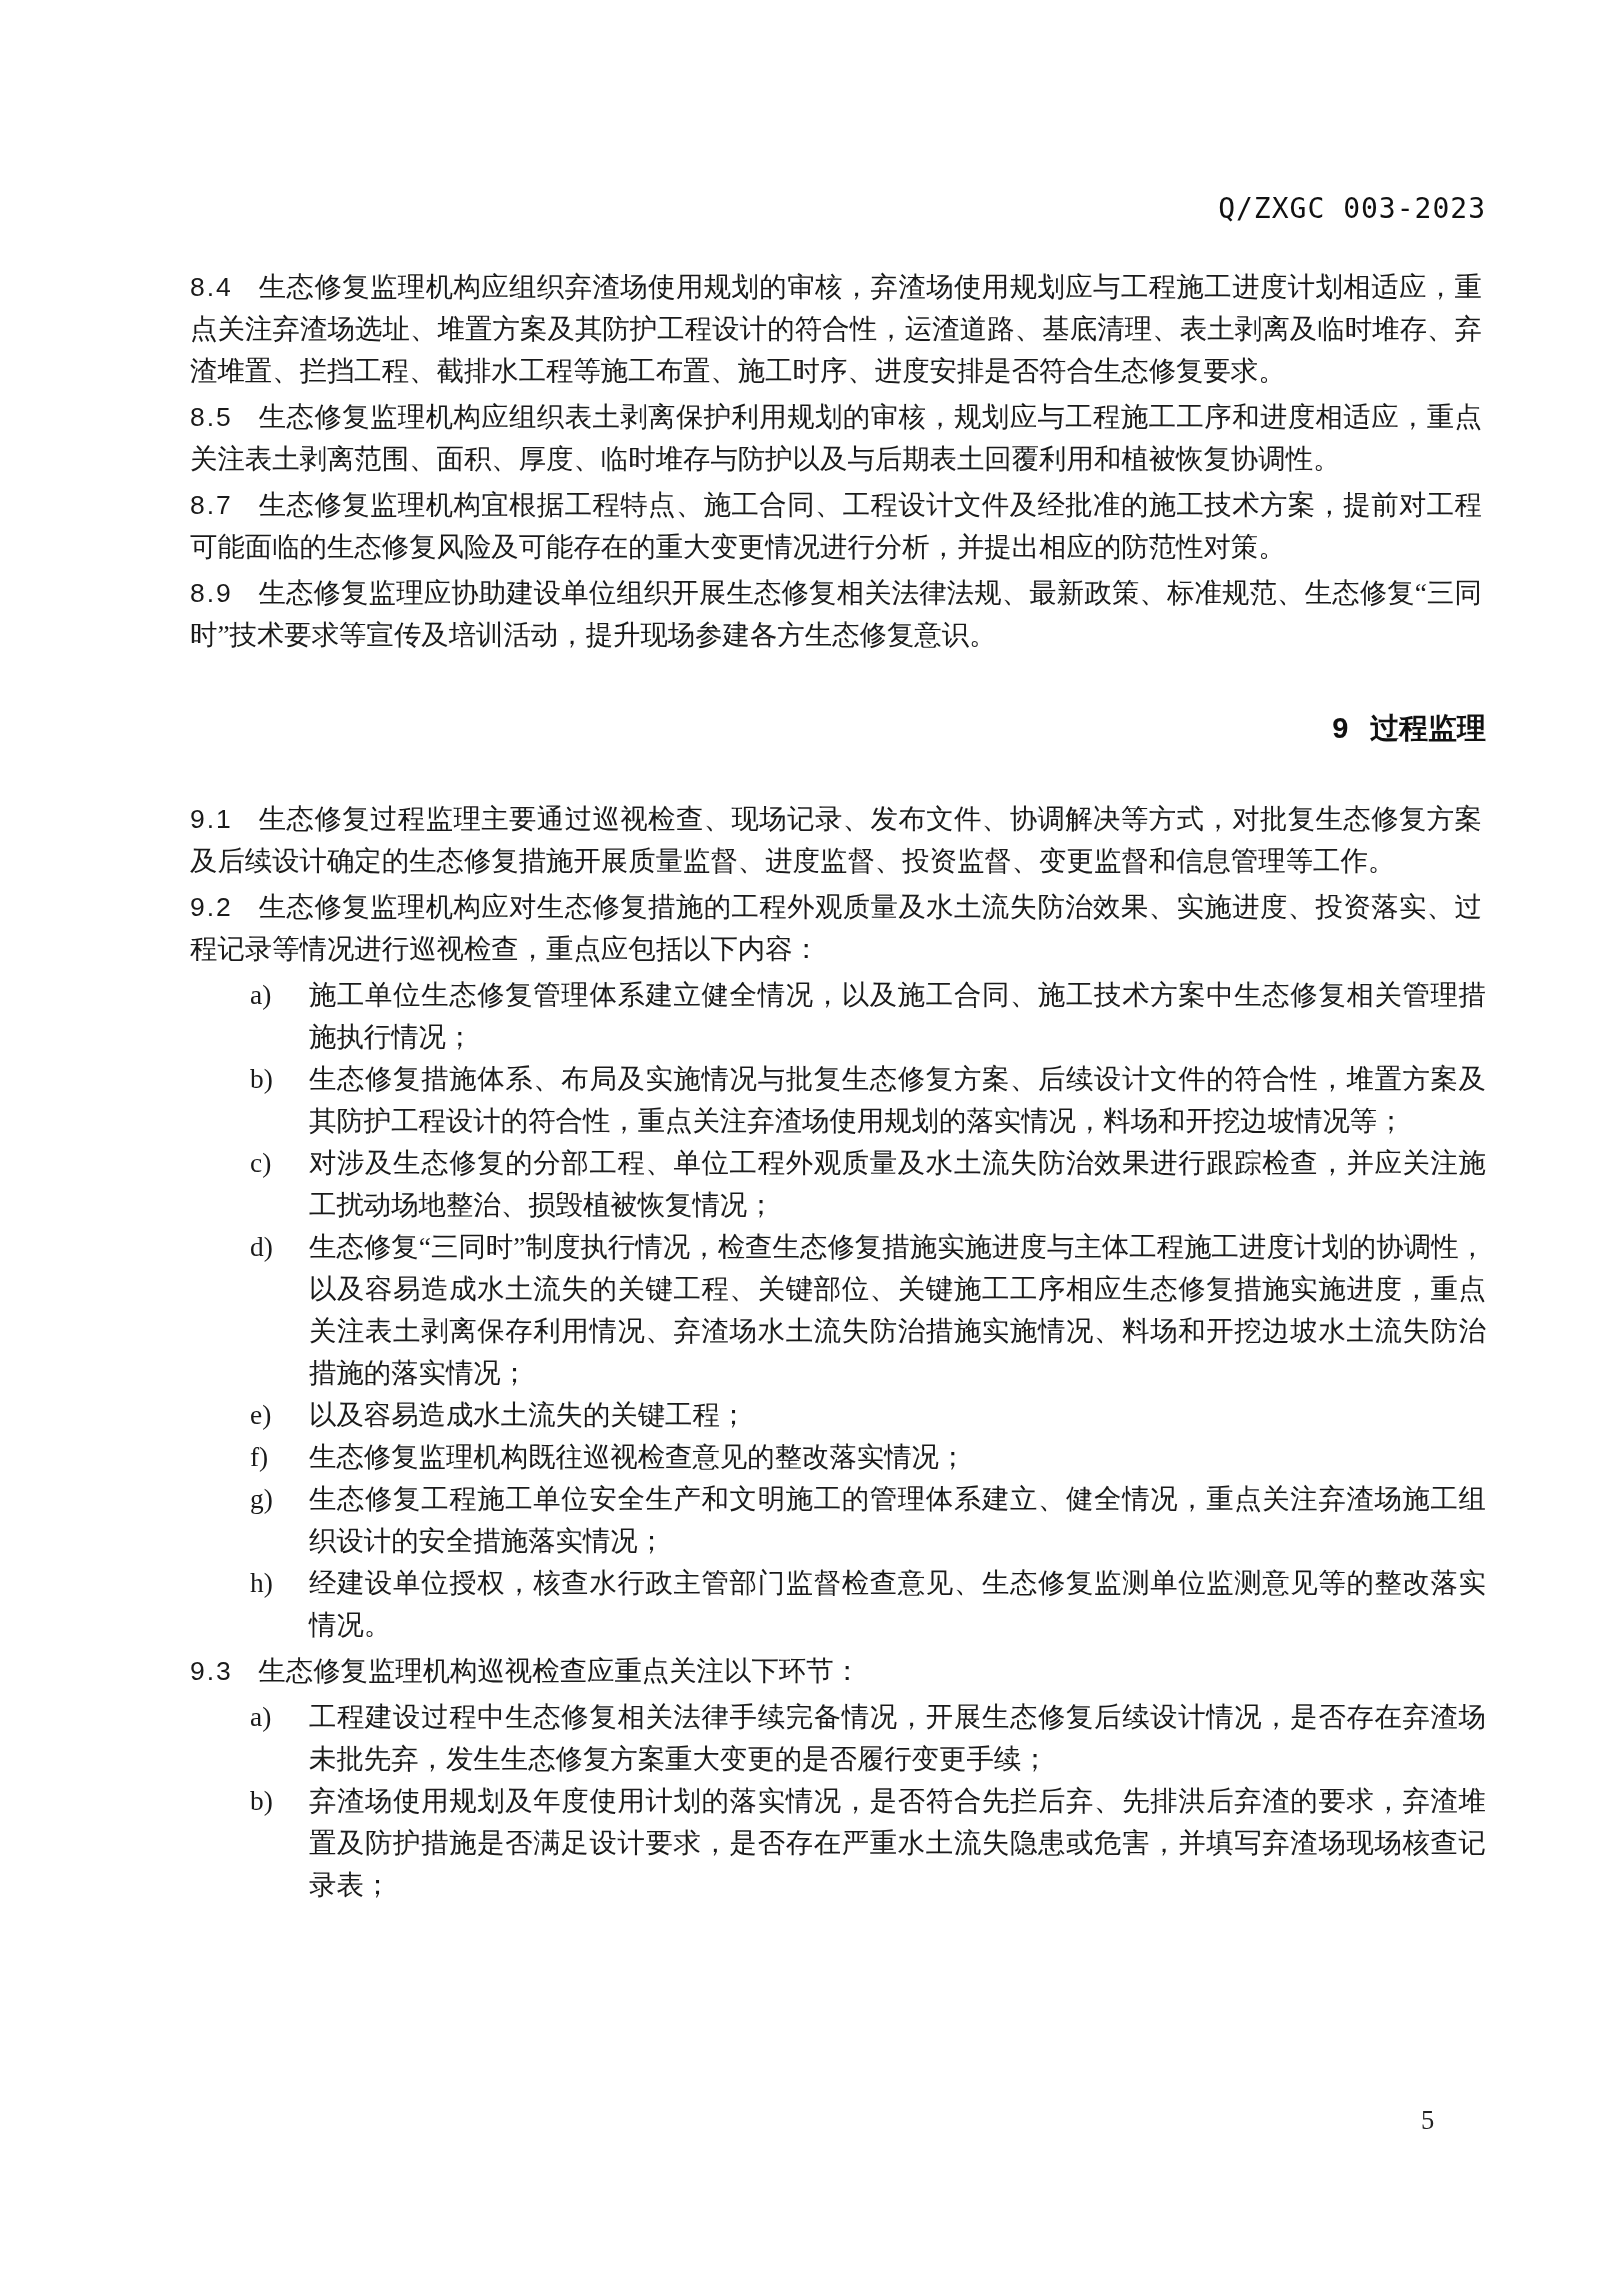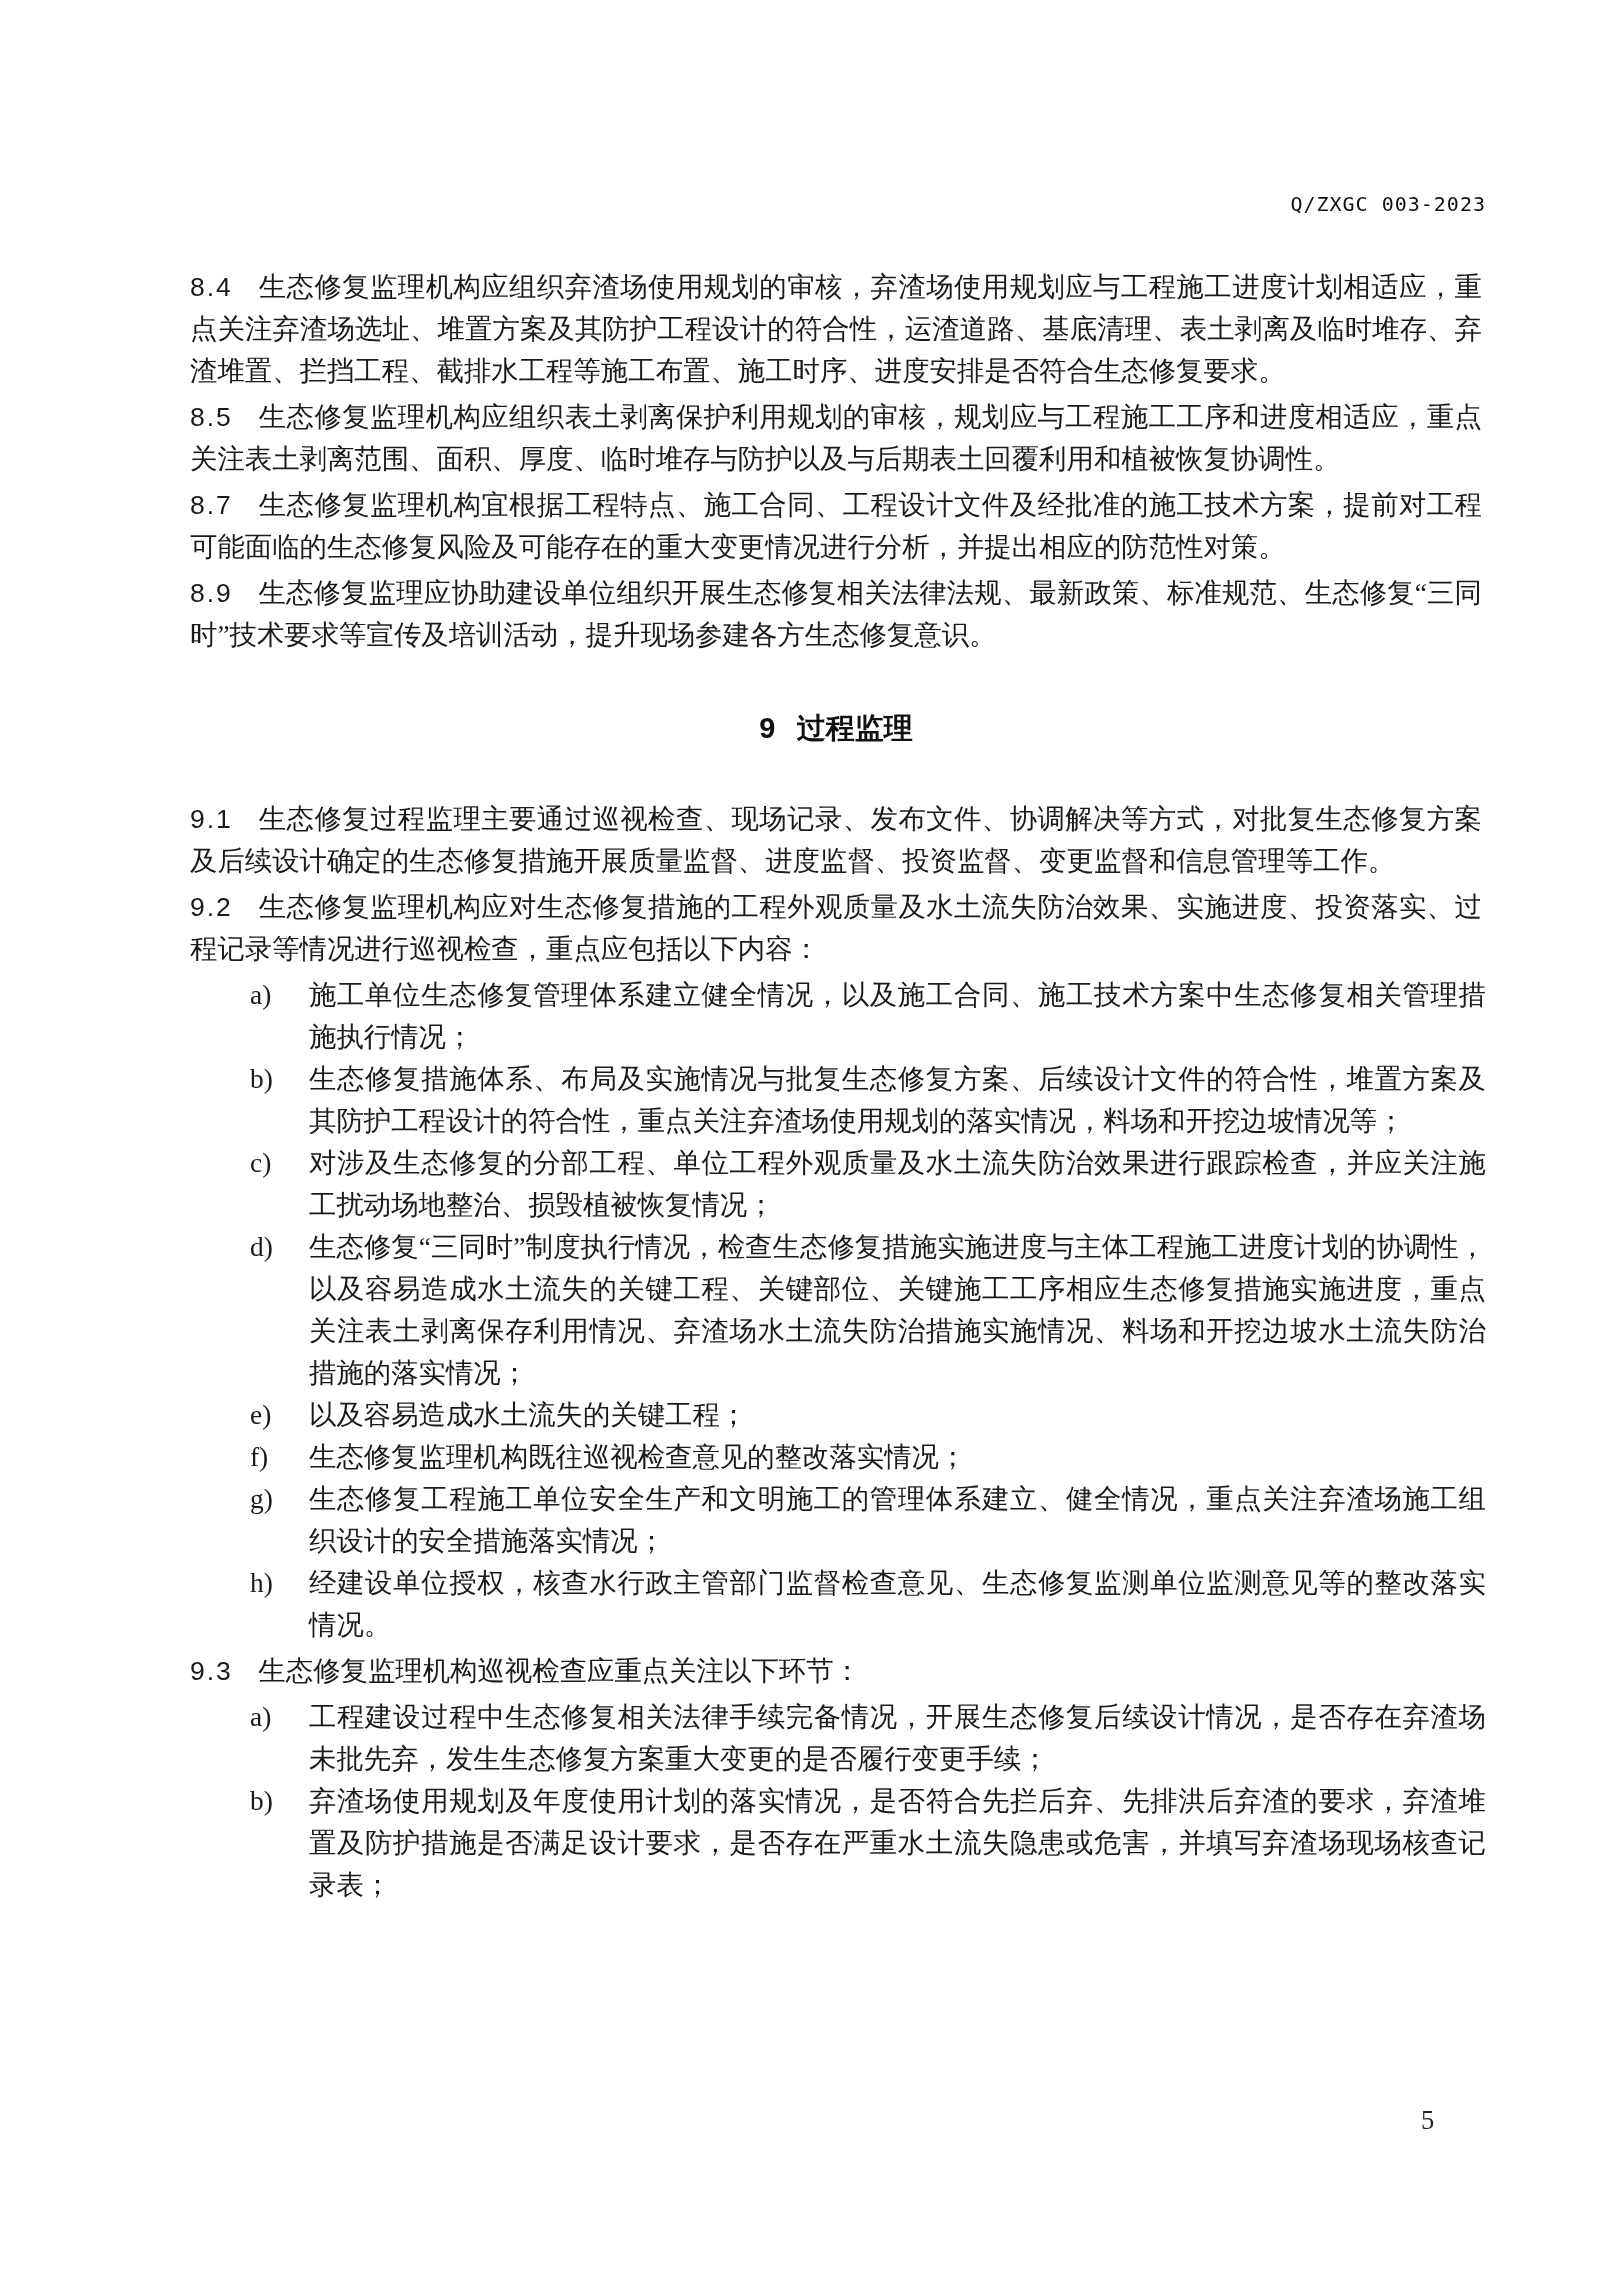--- a/index.html
+++ b/index.html
@@ -15,21 +15,21 @@
     overflow: hidden;
     color: #1a1a1a;
   }
   .doc-header {
     position: absolute;
     top: 192px;
     left: 186px;
     right: 135px;
     text-align: right;
     font-family: "DejaVu Sans Mono", "Liberation Mono", monospace;
-    font-size: 20px;
+    font-size: 28px;
     font-weight: 500;
     letter-spacing: 1px;
     color: #111111;
   }
   .doc-body {
     position: absolute;
     top: 262px;
     left: 186px;
     right: 135px;
     font-family: "Liberation Serif", "DejaVu Serif", serif;
@@ -48,21 +48,21 @@
     margin-right: 25.5px;
     letter-spacing: 2px;
   }
   .section-heading {
     margin: 51px 0 49px 0;
     font-family: "Liberation Sans", "DejaVu Sans", sans-serif;
     font-weight: bold;
     font-size: 29px;
     line-height: 42px;
     color: #111111;
-    text-align: center;
+    text-align: right;
   }
   .section-heading .num {
     margin-right: 21.6px;
     letter-spacing: 0;
   }
   .item {
     position: relative;
     margin: 0;
     padding-left: 123px;
   }

